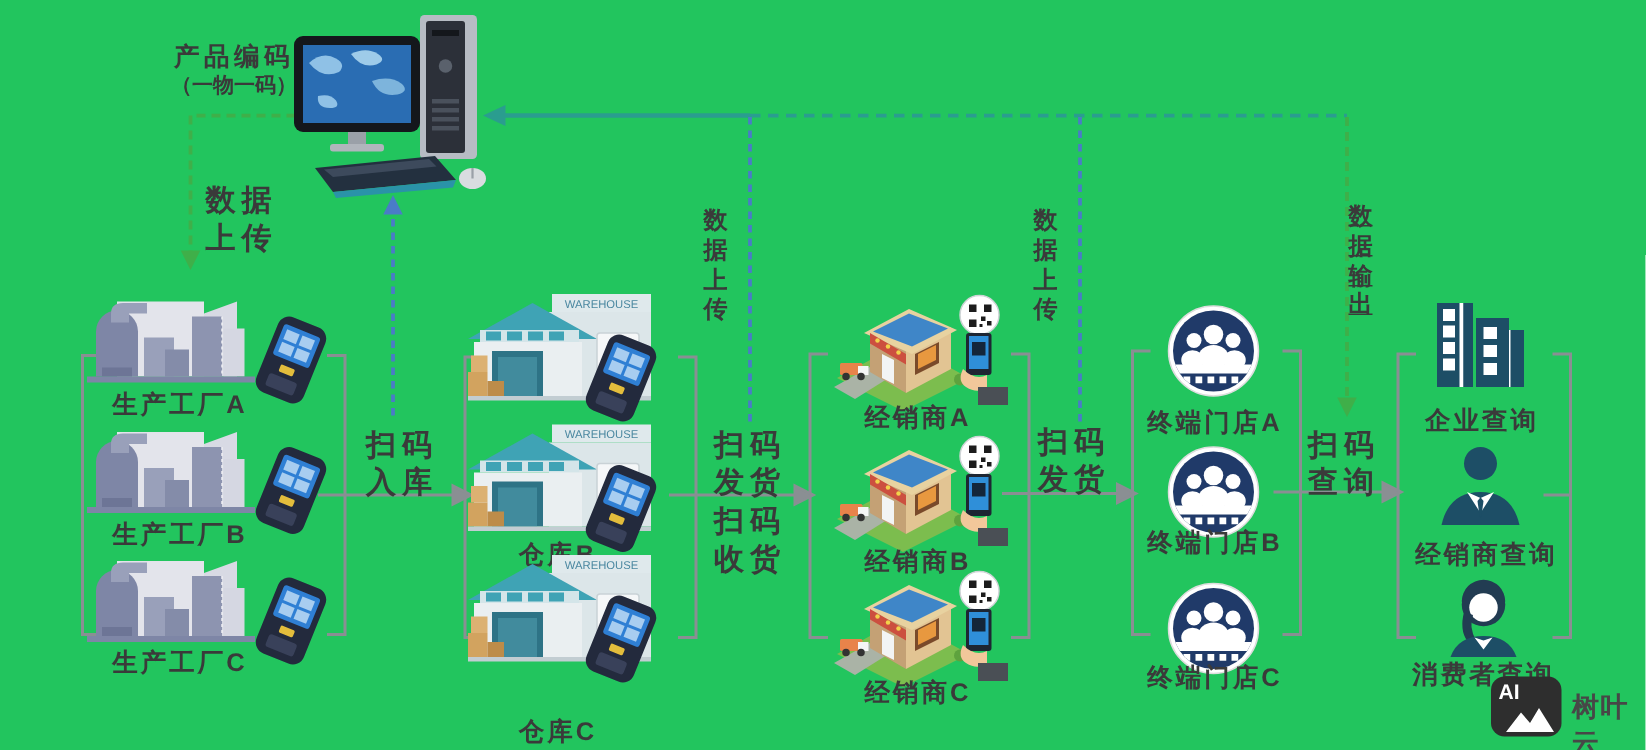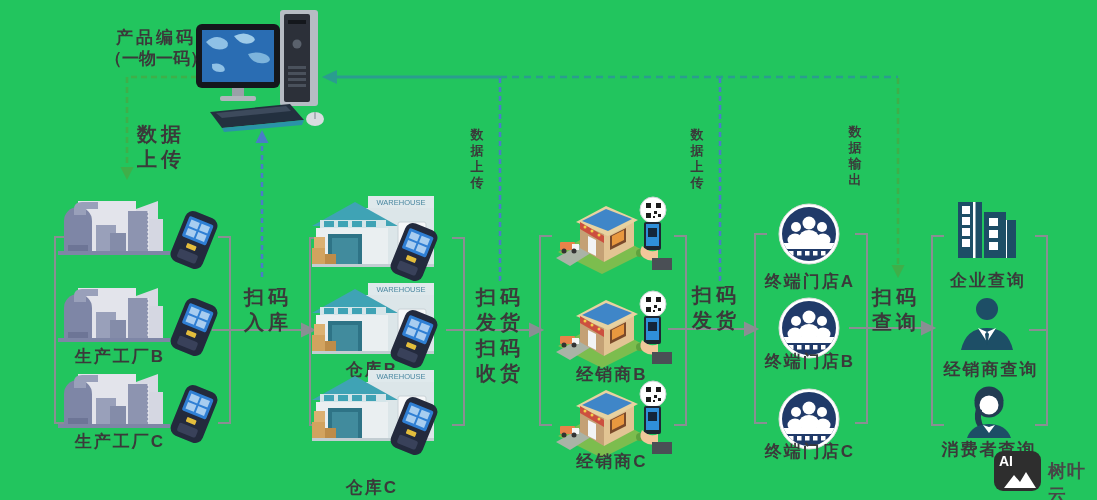--- a/index.html
+++ b/index.html
@@ -2,24 +2,24 @@
 <html><head>
 <meta charset="utf-8">
 <style>
   html,body{margin:0;padding:0;background:#ffffff;}
   .stage{position:relative;width:1097px;height:500px;background:#22c55e;overflow:hidden;
          font-family:"Liberation Sans","DejaVu Sans",sans-serif;color:#3a3a3a;}
   .abs{position:absolute;}
   .lbl{font-weight:bold;color:#3a3a3a;text-align:center;line-height:1.25;}
   .node-lbl{font-size:17px;letter-spacing:2px;white-space:nowrap;}
   .edge-lbl{font-size:20px;letter-spacing:4px;}
-  .vlabel{width:22px;font-size:13px;font-weight:bold;color:#3a3a3a;
-          word-break:break-all;line-height:1.24;text-align:center;letter-spacing:0;}
+  .vlabel{width:22px;font-size:16px;font-weight:bold;color:#3a3a3a;
+          word-break:break-all;line-height:1.24;text-align:center;letter-spacing:0;margin-top:11px;}
   .code-lbl1{font-size:17px;letter-spacing:3px;}
-  .code-lbl2{font-size:17px;letter-spacing:0;}
+  .code-lbl2{font-size:14px;letter-spacing:0;}
   .rot22{transform:rotate(22deg);}
   .wm-badge{width:47px;height:40px;background:#2e2e2e;border-radius:9px;position:absolute;}
   .wm-badge .ai{position:absolute;left:5px;top:2px;color:#fff;font-size:14px;font-weight:bold;letter-spacing:0;}
   .wm-brand{font-size:18px;font-weight:bold;color:#474747;letter-spacing:1px;}
   svg{display:block;}
 </style>
 </head>
 <body>
 
 <div class="stage">
@@ -124,21 +124,21 @@
   </div>
   <div class="abs lbl edge-lbl" style="left:472px;top:336px;width:56px;">
     <div>扫码</div>
     <div>收货</div>
   </div>
   <div class="abs vlabel" style="left:686px;top:127px;">数据上传</div>
   <div class="abs lbl edge-lbl" style="left:688px;top:283px;width:56px;">
     <div>扫码</div>
     <div>发货</div>
   </div>
-  <div class="abs vlabel" style="left:844px;top:124px;">数据输出</div>
+  <div class="abs vlabel" style="left:896px;top:124px;text-decoration:underline;">数据输出</div>
   <div class="abs lbl edge-lbl" style="left:868px;top:285px;width:56px;">
     <div>扫码</div>
     <div>查询</div>
   </div>
 
   <svg class="abs" style="left:52px;top:197px;" width="130" height="62" viewBox="0 0 130 62">
     <rect x="26" y="4" width="58" height="50" fill="#e3e4eb"></rect>
       <polygon points="84,12 106,4 106,54 84,54" fill="#d8dae4"></polygon>
     <path d="M12,24 a14,14 0 0 1 28,0 l0,30 l-28,0 z" fill="#7e86a6"></path>
       <rect x="16" y="48" width="20" height="6" fill="#6d7596"></rect>
@@ -153,20 +153,21 @@
   <svg class="abs rot22" style="left:176px;top:212px;" width="36" height="56" viewBox="0 0 36 56">
     <rect x="1" y="1" width="34" height="54" rx="8" fill="#232a3d"></rect>
       <rect x="5" y="7" width="26" height="22" rx="2" fill="#2f7fd4"></rect>
     <rect x="8" y="10" width="9" height="7" fill="#a8cdf0"></rect>
       <rect x="19" y="10" width="9" height="7" fill="#a8cdf0"></rect>
     <rect x="8" y="19" width="9" height="7" fill="#a8cdf0"></rect>
       <rect x="19" y="19" width="9" height="7" fill="#a8cdf0"></rect>
     <rect x="13" y="33" width="10" height="5" rx="1" fill="#e3bd3c"></rect>
       <rect x="8" y="41" width="20" height="9" rx="2" fill="#39415a"></rect>
   </svg>
+  <div class="abs lbl node-lbl" style="left:58px;top:259px;width:124px;">生产工厂A</div>
 
   <svg class="abs" style="left:52px;top:284px;" width="130" height="62" viewBox="0 0 130 62">
     <rect x="26" y="4" width="58" height="50" fill="#e3e4eb"></rect>
       <polygon points="84,12 106,4 106,54 84,54" fill="#d8dae4"></polygon>
     <path d="M12,24 a14,14 0 0 1 28,0 l0,30 l-28,0 z" fill="#7e86a6"></path>
       <rect x="16" y="48" width="20" height="6" fill="#6d7596"></rect>
     <path d="M22,12 q0,-7 8,-7 l16,0 l0,7 l-12,0 l0,6 l-12,0 z" fill="#99a0ba"></path>
     <rect x="44" y="28" width="20" height="26" fill="#99a0ba"></rect>
       <rect x="58" y="36" width="16" height="18" fill="#848ca9"></rect>
     <rect x="76" y="14" width="20" height="40" fill="#8d94b0"></rect>
@@ -345,20 +346,21 @@
         <rect x="97" y="26" width="2" height="2" fill="#1c1c1c"></rect>
     </g>
     <g>
       <rect x="88" y="32" width="17" height="28" rx="2" fill="#1d2633"></rect>
       <rect x="90" y="34" width="13" height="22" fill="#2f8fd9"></rect>
       <rect x="92" y="38" width="9" height="9" fill="#14263a"></rect>
       <path d="M86,56 q-4,8 2,12 q8,5 14,0 l0,-8 q-8,4 -16,-4 z" fill="#f2c79a"></path>
       <rect x="96" y="68" width="20" height="12" fill="#4a4f55"></rect>
     </g>
   </svg>
+  <div class="abs lbl node-lbl" style="left:550px;top:268px;width:124px;">经销商A</div>
 
   <svg class="abs" style="left:556px;top:284px;" width="118" height="84" viewBox="0 0 118 84">
     <polygon points="2,62 46,38 90,62 46,84" fill="#7cbd4e"></polygon>
     <polygon points="0,68 34,49 46,56 14,76" fill="#aab3a6"></polygon>
     <polygon points="24,30 24,58 48,72 48,44" fill="#c4a175"></polygon>
     <polygon points="48,44 48,72 78,56 78,28" fill="#e2c493"></polygon>
     <polygon points="20,32 50,16 82,30 52,46" fill="#e8d2a0"></polygon>
     <polygon points="26,31 50,19 76,29 52,41" fill="#3f86c8"></polygon>
     <polygon points="24,32 48,46 48,53 24,39" fill="#cc4f3f"></polygon>
     <circle cx="29" cy="37" r="1.5" fill="#f2d24a"></circle>

